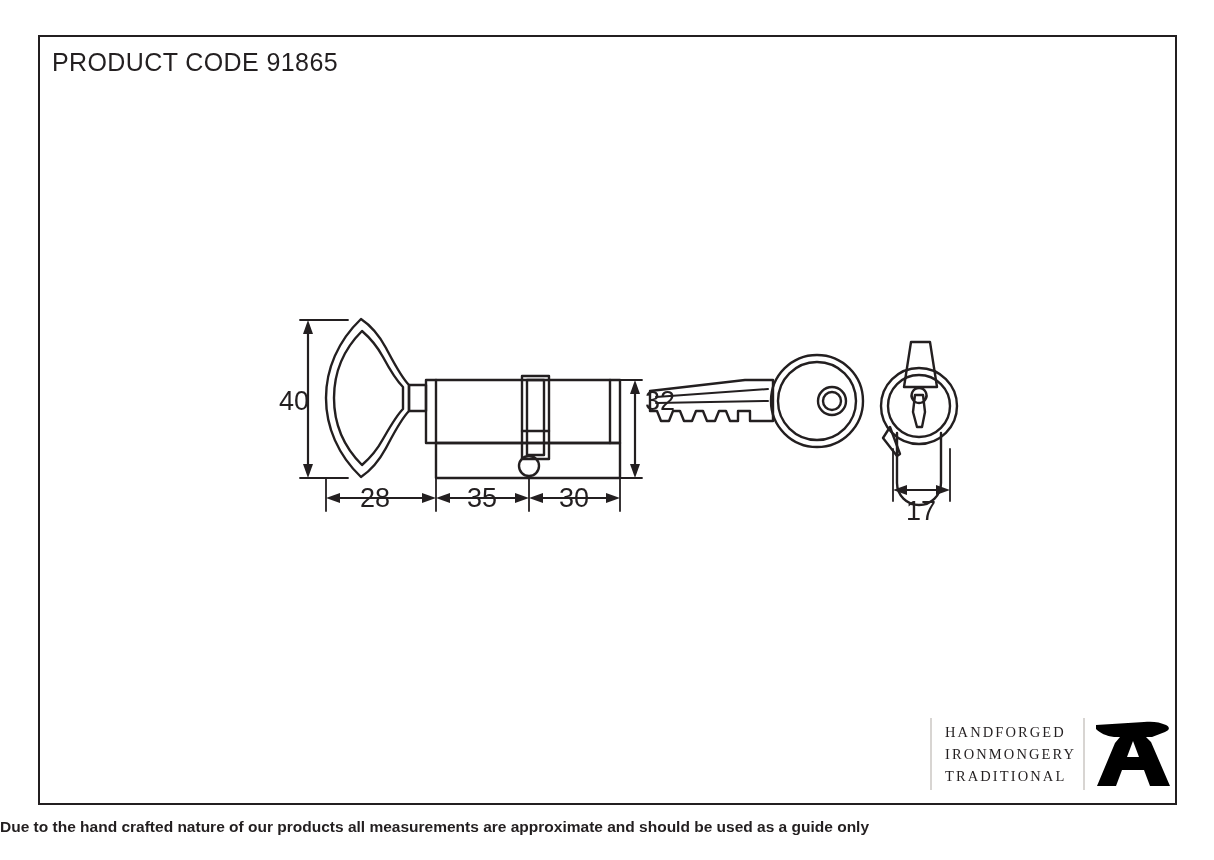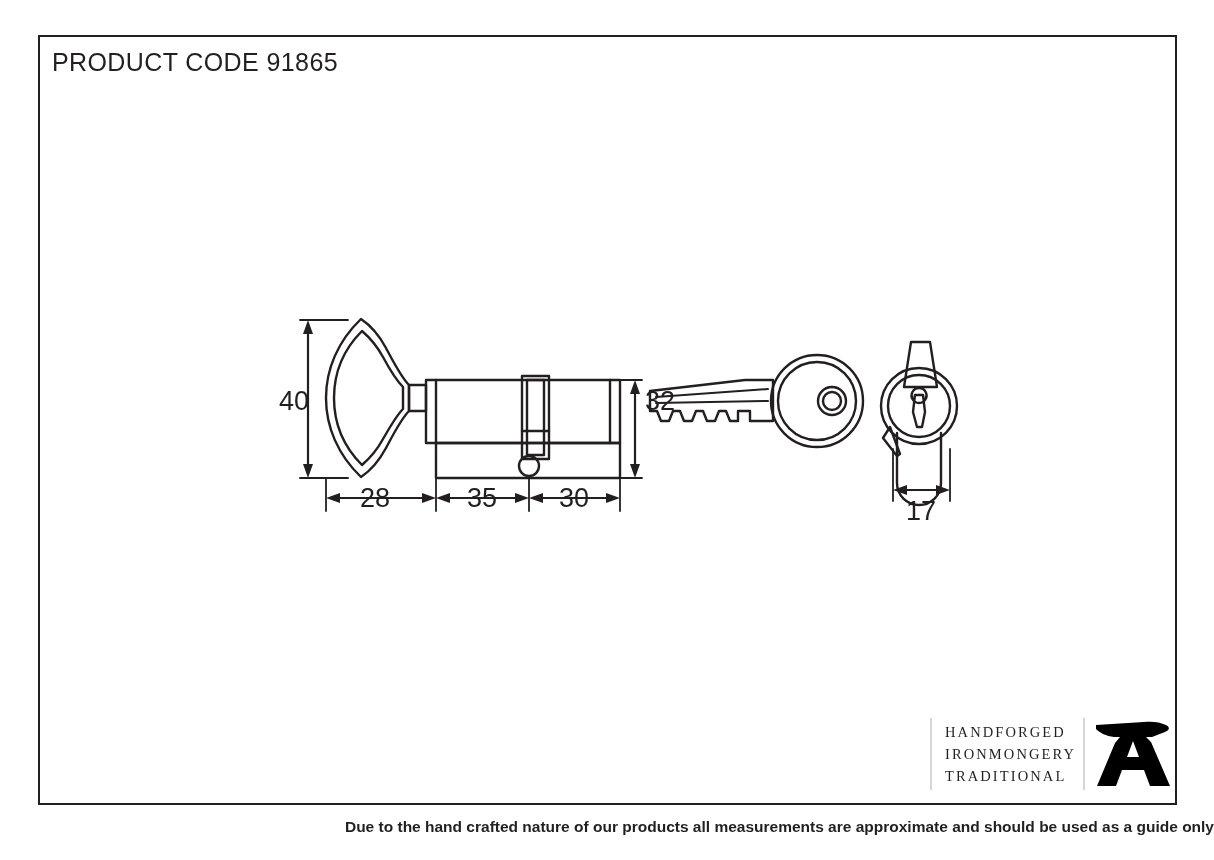--- a/index.html
+++ b/index.html
@@ -76,21 +76,21 @@
   }
   .logo-anvil {
     flex: 0 0 auto;
     margin-left: 9px;
   }
   .footer-note {
     position: absolute;
     left: 0;
     top: 818px;
     width: 1214px;
-    text-align: right;
+    text-align: left;
     font-size: 15.5px;
     font-weight: bold;
     color: #231f20;
     font-family: "Liberation Sans", sans-serif;
   }
   .dim-text {
     font-family: "Liberation Sans", sans-serif;
     font-size: 27px;
     fill: #231f20;
   }

